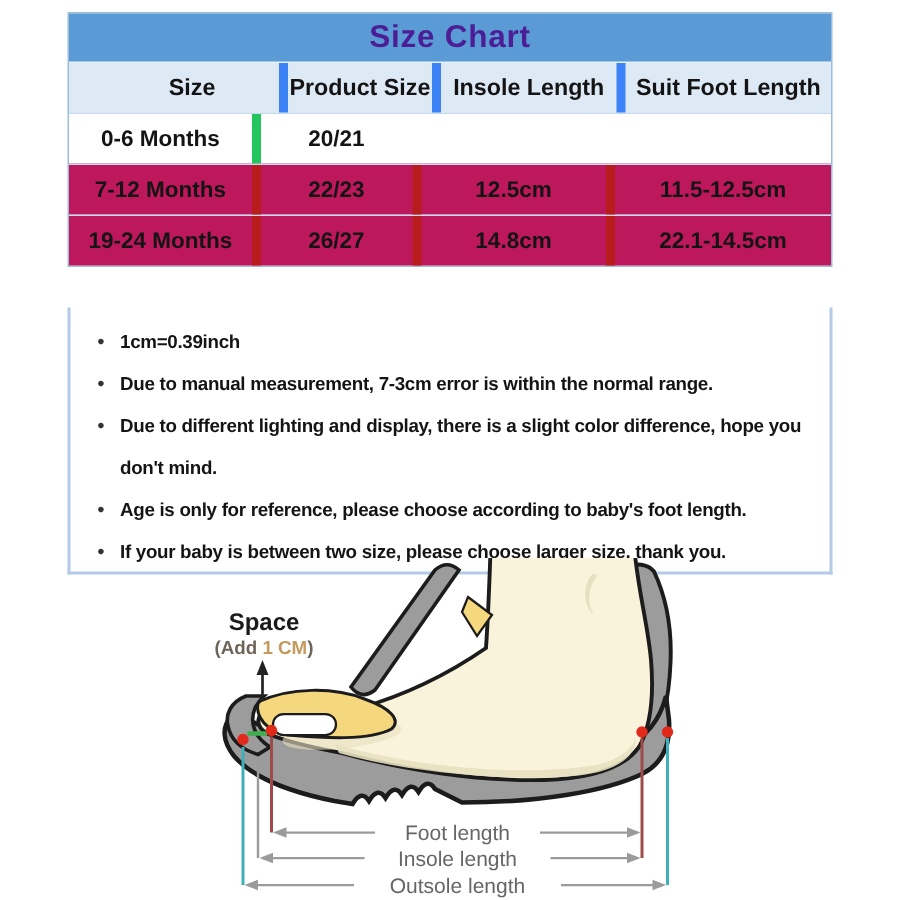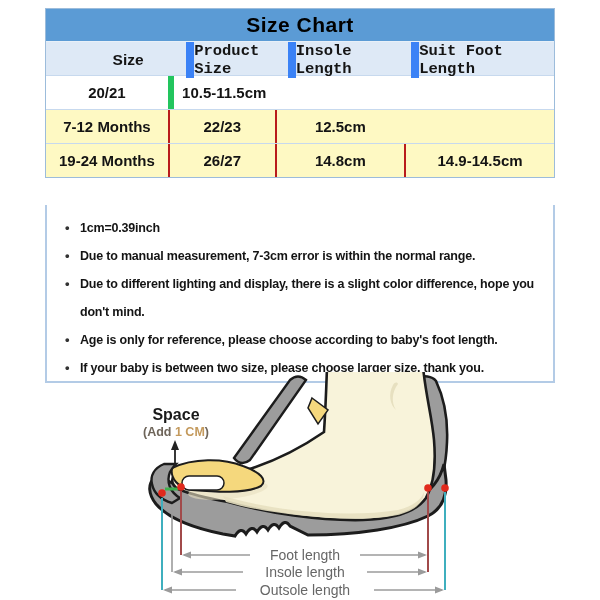--- a/index.html
+++ b/index.html
@@ -7,38 +7,38 @@
     width:600px;height:600px;position:relative;background:#ffffff;
     font-family:"Liberation Sans", sans-serif;color:#111;overflow:hidden;
   }
   
   .size-table{
     position:absolute;left:45px;top:8px;width:510px;
     border:1px solid #9cbcdb;box-sizing:border-box;background:#fff;
   }
   .title-bar{
     height:32px;background:#5b9bd5;display:flex;align-items:center;justify-content:center;
-    font-size:21px;font-weight:bold;color:#000000;letter-spacing:.5px;
+    font-size:21px;font-weight:bold;color:#4c1d95;letter-spacing:.5px;
     border-bottom:1px solid #e8f0f8;
   }
   .trow{
     display:grid;grid-template-columns:24% 21% 25.5% 29.5%;
     height:33px;border-top:1px solid #c7d9ee;
   }
   .trow.first{border-top:none;padding-left:24px;}
   .tcell{
     display:flex;align-items:center;justify-content:center;
     font-size:15px;font-weight:bold;color:#141414;
   }
   .tcell + .tcell{border-left:6px solid #22c55e;}
-  .trow.tint{background:#fef9c3;}
-  .trow.tint .tcell + .tcell{border-left:2px solid #b91c1c;}
+  .trow.tint{background:#be185d;}
+  .trow.tint .tcell + .tcell{border-left:6px solid #b91c1c;}
   .trow.head{background:#dee9f6;}
   .trow.head .tcell{font-size:15.5px;}
-  .trow.head .tcell + .tcell{border-left:8px solid #3b82f6;font-family:Liberation Mono, monospace;}
+  .trow.head .tcell + .tcell{border-left:6px solid #3b82f6;}
   
   .notes-box{
     position:absolute;left:45px;top:205px;width:510px;height:178px;
     border:2px solid #b3cbe6;border-top:none;box-sizing:border-box;background:#fff;
     padding-top:9px;
   }
   .note{
     position:relative;padding-left:33px;padding-right:6px;
     line-height:28px;font-size:12.5px;font-weight:bold;color:#141414;letter-spacing:-0.2px;
   }
@@ -58,33 +58,34 @@
   <div class="title-bar">Size Chart</div>
 
   <div class="trow head first">
     <div class="tcell">Size</div>
     <div class="tcell">Product Size</div>
     <div class="tcell">Insole Length</div>
     <div class="tcell">Suit Foot Length</div>
   </div>
 
   <div class="trow">
+    <div class="tcell">0-6 Months</div>
     <div class="tcell">20/21</div>
-    <div class="tcell">10.5-11.5cm</div>
   </div>
   <div class="trow tint">
     <div class="tcell">7-12 Months</div>
     <div class="tcell">22/23</div>
     <div class="tcell">12.5cm</div>
+    <div class="tcell">11.5-12.5cm</div>
   </div>
   <div class="trow tint">
     <div class="tcell">19-24 Months</div>
     <div class="tcell">26/27</div>
     <div class="tcell">14.8cm</div>
-    <div class="tcell">14.9-14.5cm</div>
+    <div class="tcell">22.1-14.5cm</div>
   </div>
 </div>
 
 <div class="notes-box">
   <div class="note">
     <span class="bullet">•</span>
     <span>1cm=0.39inch</span>
   </div>
   <div class="note">
     <span class="bullet">•</span>

